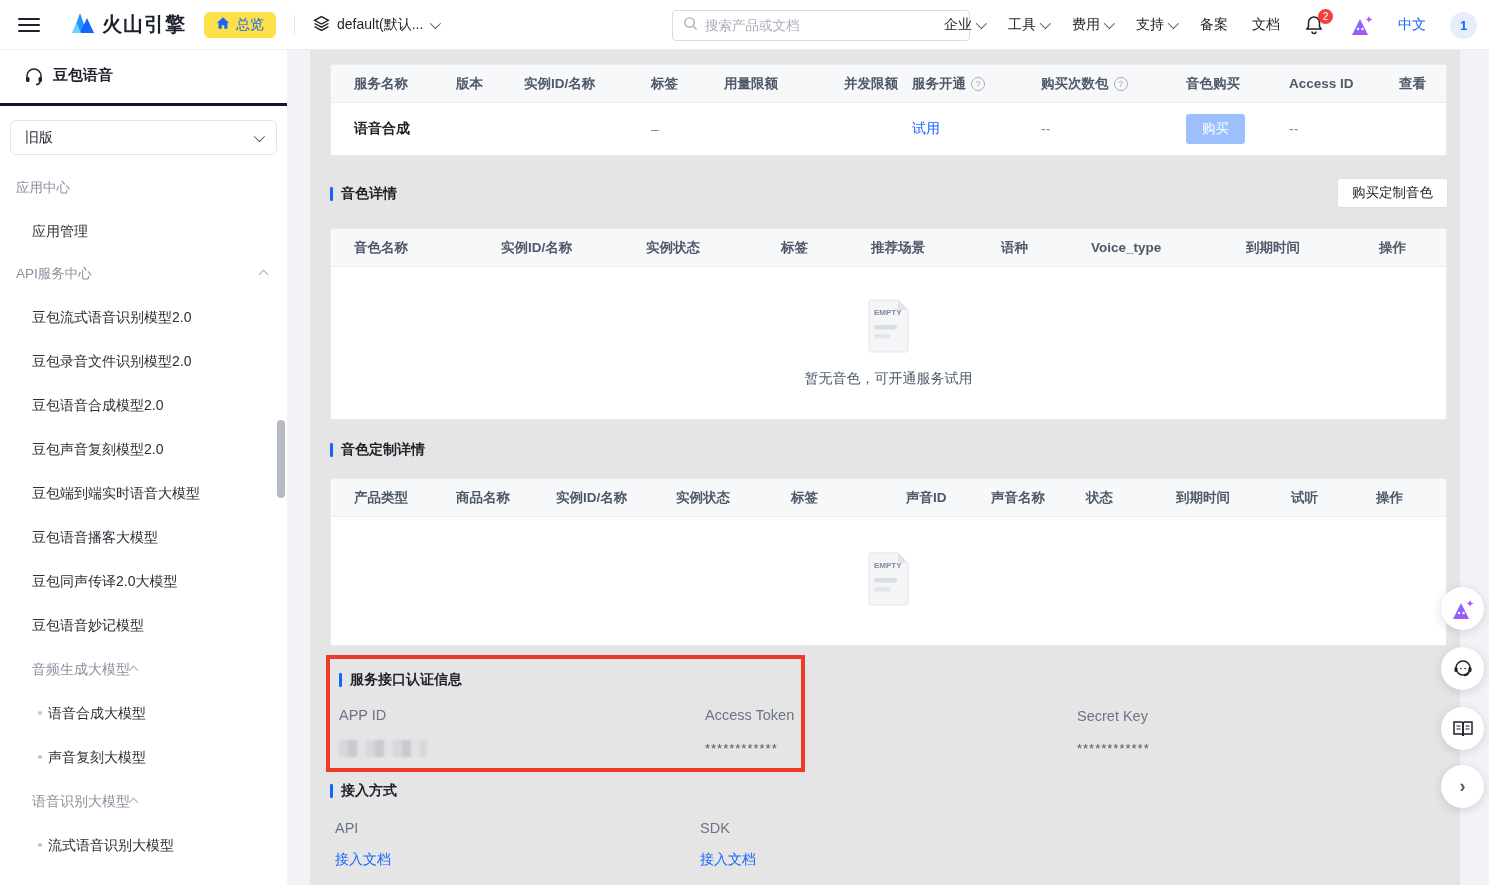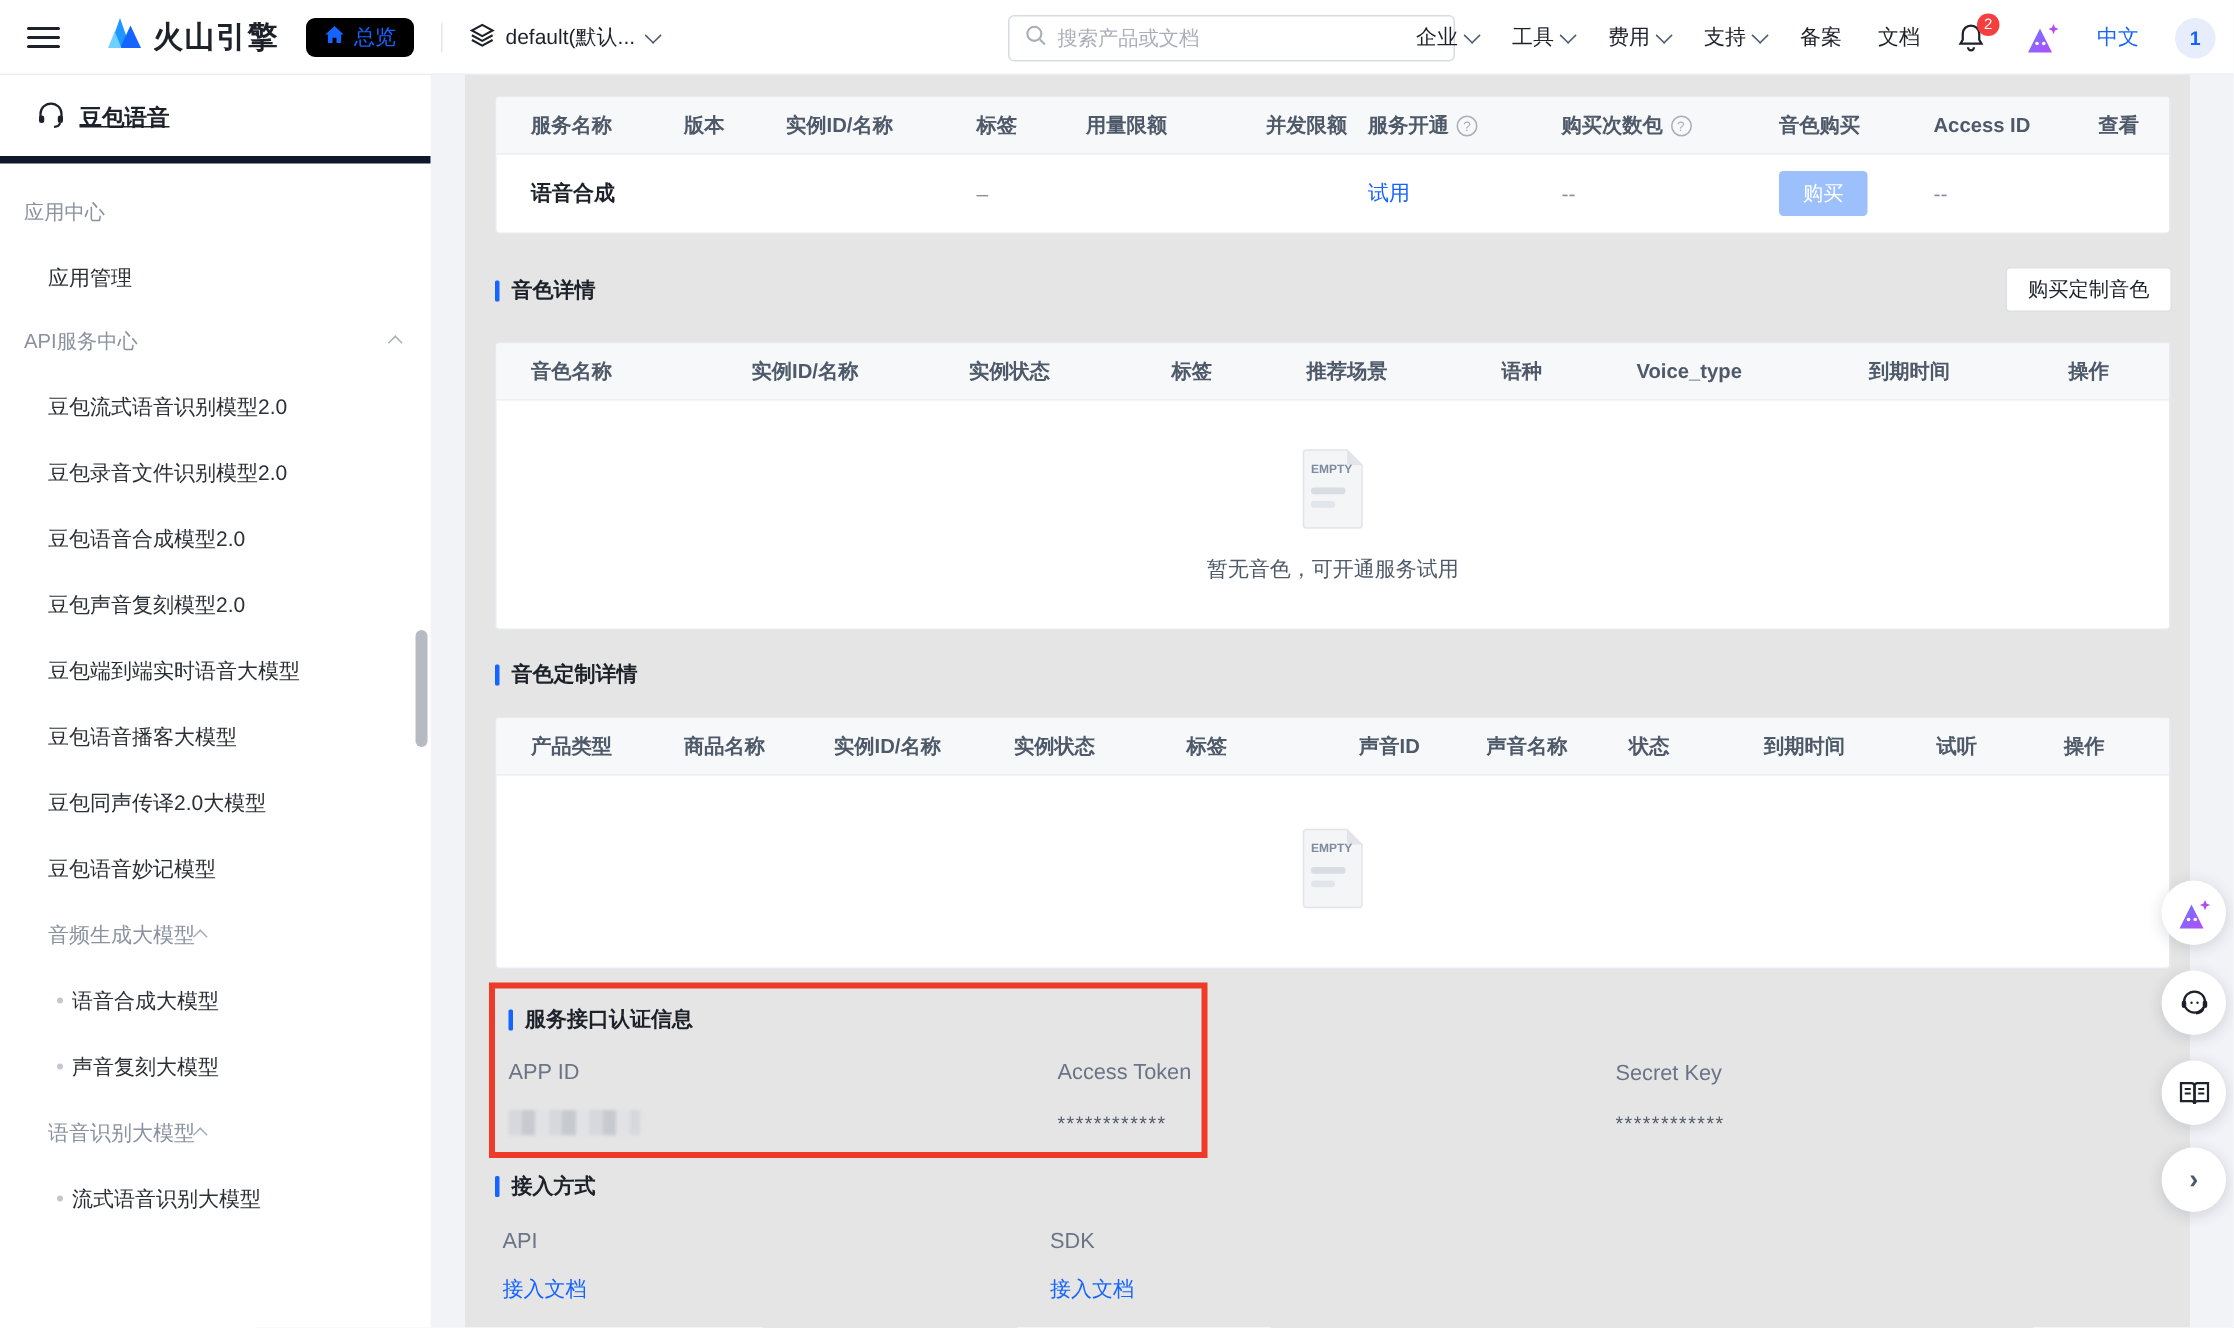--- a/index.html
+++ b/index.html
@@ -5,37 +5,37 @@
   * { margin:0; padding:0; box-sizing:border-box; }
   html,body { width:1489px; height:885px; font-family:"Liberation Sans","DejaVu Sans",sans-serif; color:#1d2129; background:#fff; overflow:hidden; }
   #page { position:relative; width:1489px; height:757px; background:#fff; }
 
   
   #topbar { position:absolute; left:0; top:0; width:1489px; height:50px; background:#fff; border-bottom:1px solid #eceef2; display:flex; align-items:center; padding:0 14px; z-index:30; }
   .hamburger { width:22px; height:22px; display:flex; flex-direction:column; justify-content:center; gap:4px; cursor:pointer; margin:0 8px 0 4px; }
   .hamburger i { display:block; height:2px; background:#1d2129; border-radius:1px; }
   .logo { display:flex; align-items:center; gap:6px; margin-left:22px; }
   .logo-text { font-size:20px; font-weight:bold; letter-spacing:1px; }
-  .overview-pill { margin-left:18px; display:flex; align-items:center; gap:6px; background:#000000; color:#1664ff; border-radius:6px; padding:4px 12px; font-size:14px; cursor:pointer; }
+  .overview-pill { margin-left:18px; display:flex; align-items:center; gap:6px; background:#fde047; color:#1664ff; border-radius:6px; padding:4px 12px; font-size:14px; cursor:pointer; }
   .top-divider { width:1px; height:20px; background:#e5e6eb; margin:0 18px; }
   .project-select { display:flex; align-items:center; gap:7px; font-size:14px; cursor:pointer; }
   .search-box { position:absolute; left:672px; top:10px; width:298px; height:31px; border:1px solid #d8dbe2; border-radius:4px; display:flex; align-items:center; gap:7px; padding:0 10px; background:#fff; }
   .search-box input { border:none; outline:none; font-size:13.5px; color:#1d2129; width:230px; background:transparent; font-family:inherit; }
   .search-box input::placeholder { color:#a9aeb8; }
   .top-right { position:absolute; right:12px; top:0; height:50px; display:flex; align-items:center; gap:24px; }
   .top-item { font-size:14px; cursor:pointer; display:flex; align-items:center; gap:4px; white-space:nowrap; }
   .chev { display:inline-block; width:8px; height:8px; border-right:1.5px solid #4e5969; border-bottom:1.5px solid #4e5969; transform:rotate(45deg) translateY(-2px); }
   .bell-wrap { position:relative; cursor:pointer; width:22px; height:22px; }
   .bell-badge { position:absolute; top:-5px; right:-7px; min-width:15px; height:15px; background:#f53f3f; color:#fff; font-size:10px; border-radius:8px; display:flex; align-items:center; justify-content:center; padding:0 3px; }
   .lang { color:#1664ff; font-size:14px; cursor:pointer; }
   .avatar { width:27px; height:27px; border-radius:50%; background:#e8edfc; color:#1664ff; font-size:13px; font-weight:bold; display:flex; align-items:center; justify-content:center; cursor:pointer; }
 
   
   #sidebar { position:absolute; left:0; top:50px; width:287px; height:835px; background:#fff; z-index:20; }
-  .side-head { display:flex; align-items:center; gap:9px; padding:16px 0 13px 24px; border-bottom:5px solid #0f172a;text-decoration:underline; }
+  .side-head { display:flex; align-items:flex-start; gap:9px; padding:16px 0 13px 24px; border-bottom:3px solid #0f172a; }
   .side-head .t { font-size:15px; font-weight:bold; }
   .ver-box { margin:14px 10px 0 10px; height:35px; border:1px solid #e2e4ea; border-radius:6px; background:#fff; display:flex; align-items:center; justify-content:space-between; padding:0 14px; font-size:14px; cursor:pointer; position:relative; z-index:2; }
   .banner { margin:0 14px 0 10px; height:32px; background:linear-gradient(90deg, rgba(243,240,252,0.35), #d9cdf4); border-radius:0 0 10px 10px; display:flex; align-items:center; justify-content:space-between; padding:0 6px 0 8px; }
   .banner .bt { font-size:13px; font-style:italic; color:#2a2a33; }
   .banner .try-btn { background:#fff; border-radius:13px; font-size:12px; padding:3px 10px; box-shadow:0 1px 4px rgba(80,60,160,.25); cursor:pointer; white-space:nowrap; }
   .side-label { font-size:13.5px; color:#8a919f; padding:0 16px; margin-top:24px; display:flex; align-items:center; justify-content:space-between; }
   .side-item { font-size:14px; color:#2b2f36; padding:0 16px 0 32px; margin-top:26px; cursor:pointer; }
   .side-group { font-size:14px; color:#8a919f; padding:0 16px 0 32px; margin-top:26px; display:flex; align-items:center; cursor:pointer; }
   .side-sub { font-size:14px; color:#2b2f36; padding:0 16px 0 48px; margin-top:26px; position:relative; cursor:pointer; }
   .side-sub .dot { position:absolute; left:38px; top:6px; width:4px; height:4px; border-radius:50%; background:#c3c7cf; }
@@ -183,20 +183,24 @@
         <svg width="20" height="20" viewBox="0 0 20 20" fill="none" stroke="#1d2129" stroke-width="1.5">
           <path d="M3 13 v-3 a7 7 0 0 1 14 0 v3"></path>
           <rect x="2" y="11" width="3.5" height="5" rx="1.5" fill="#1d2129" stroke="none"></rect>
           <rect x="14.5" y="11" width="3.5" height="5" rx="1.5" fill="#1d2129" stroke="none"></rect>
           <path d="M16 16 a4 3 0 0 1 -4 2.5"></path>
         </svg>
       </span>
       <span class="t">豆包语音</span>
     </div>
 
+    <div class="ver-box">
+      <span>旧版</span>
+      <span class="chev"></span>
+    </div>
 
     <div class="side-label">
         <span>应用中心</span>
       </div>
     <div class="side-item">应用管理</div>
     <div class="side-label">
         <span>API服务中心</span>
         <span class="chev-up"></span>
       </div>
 

